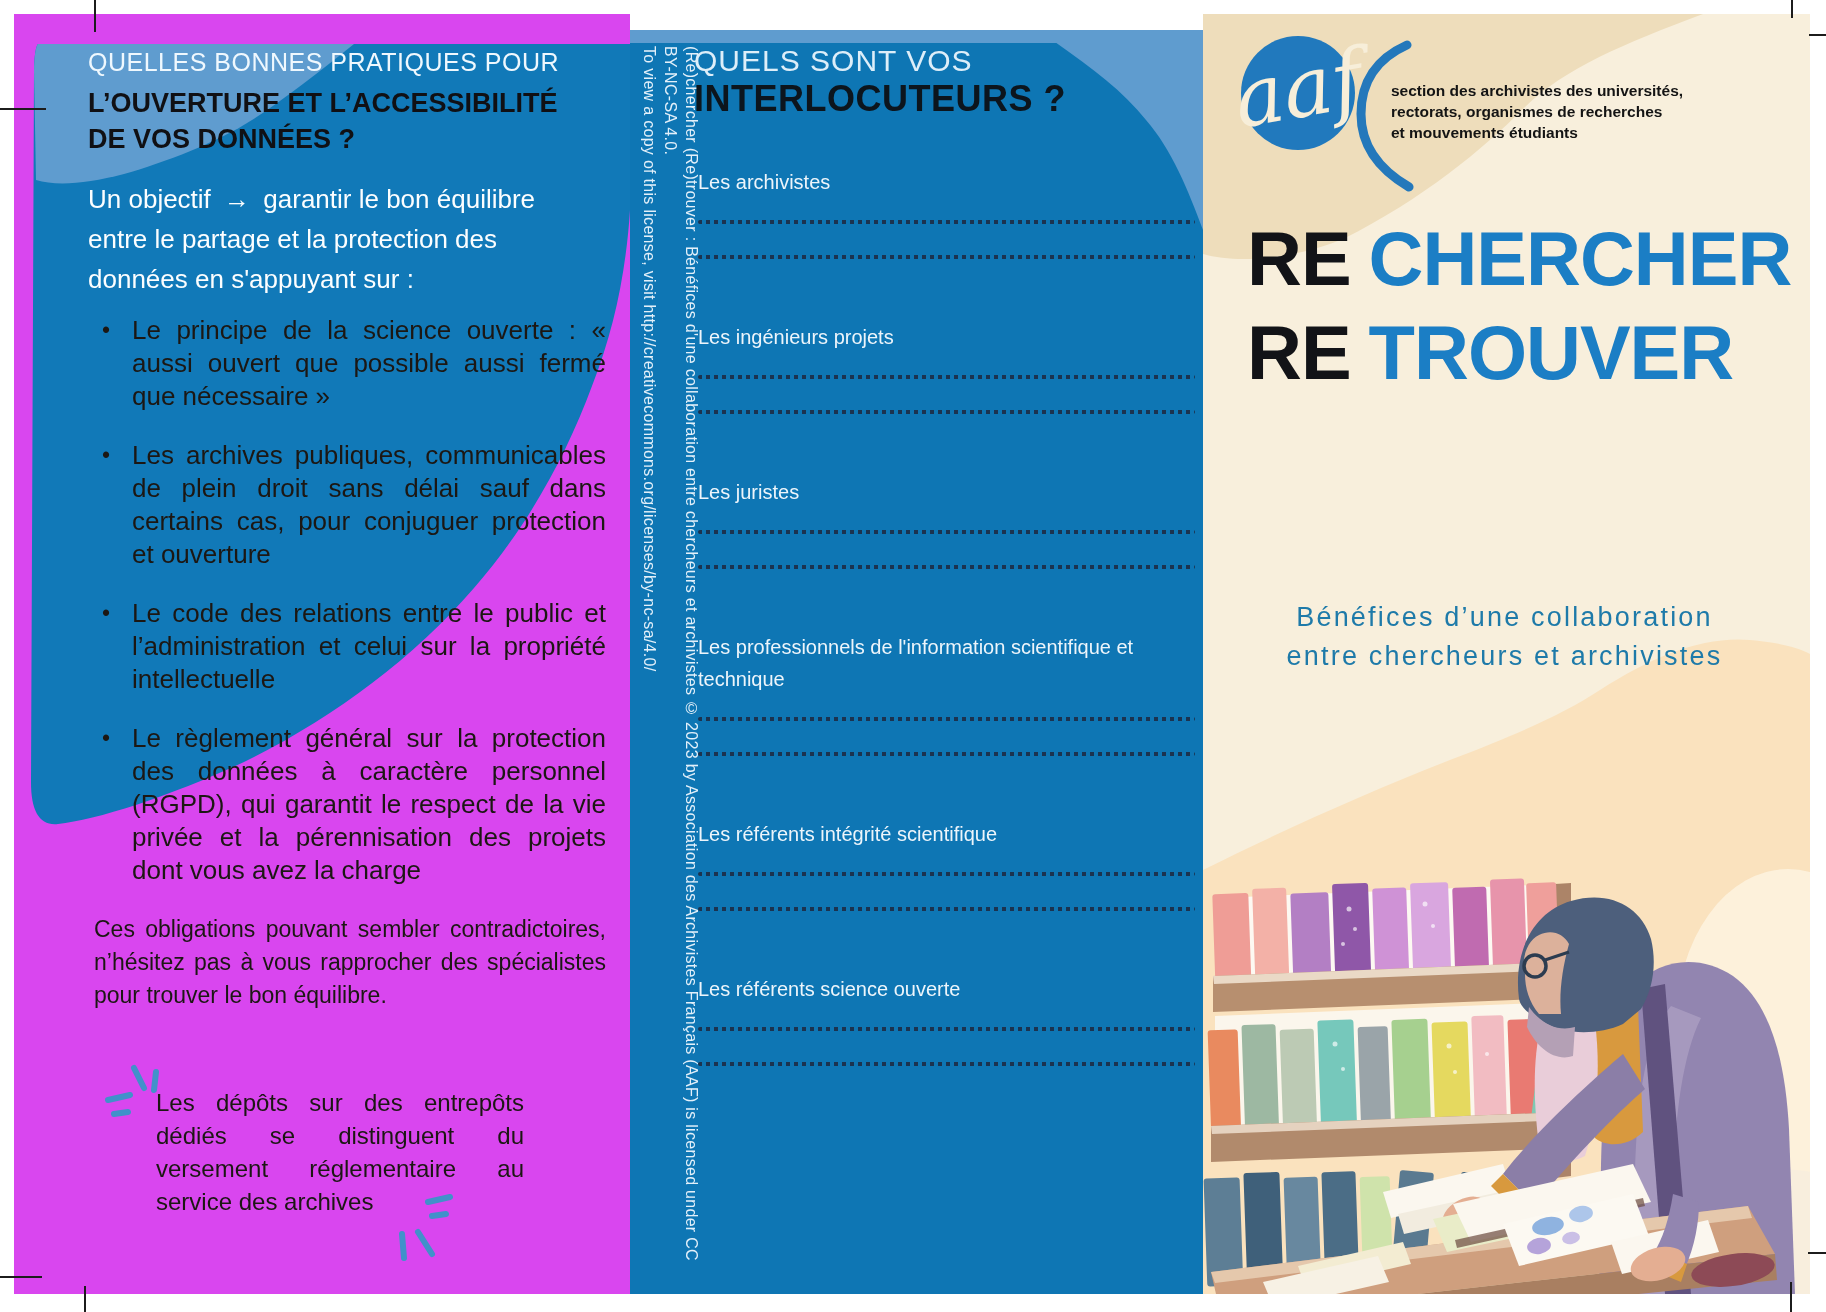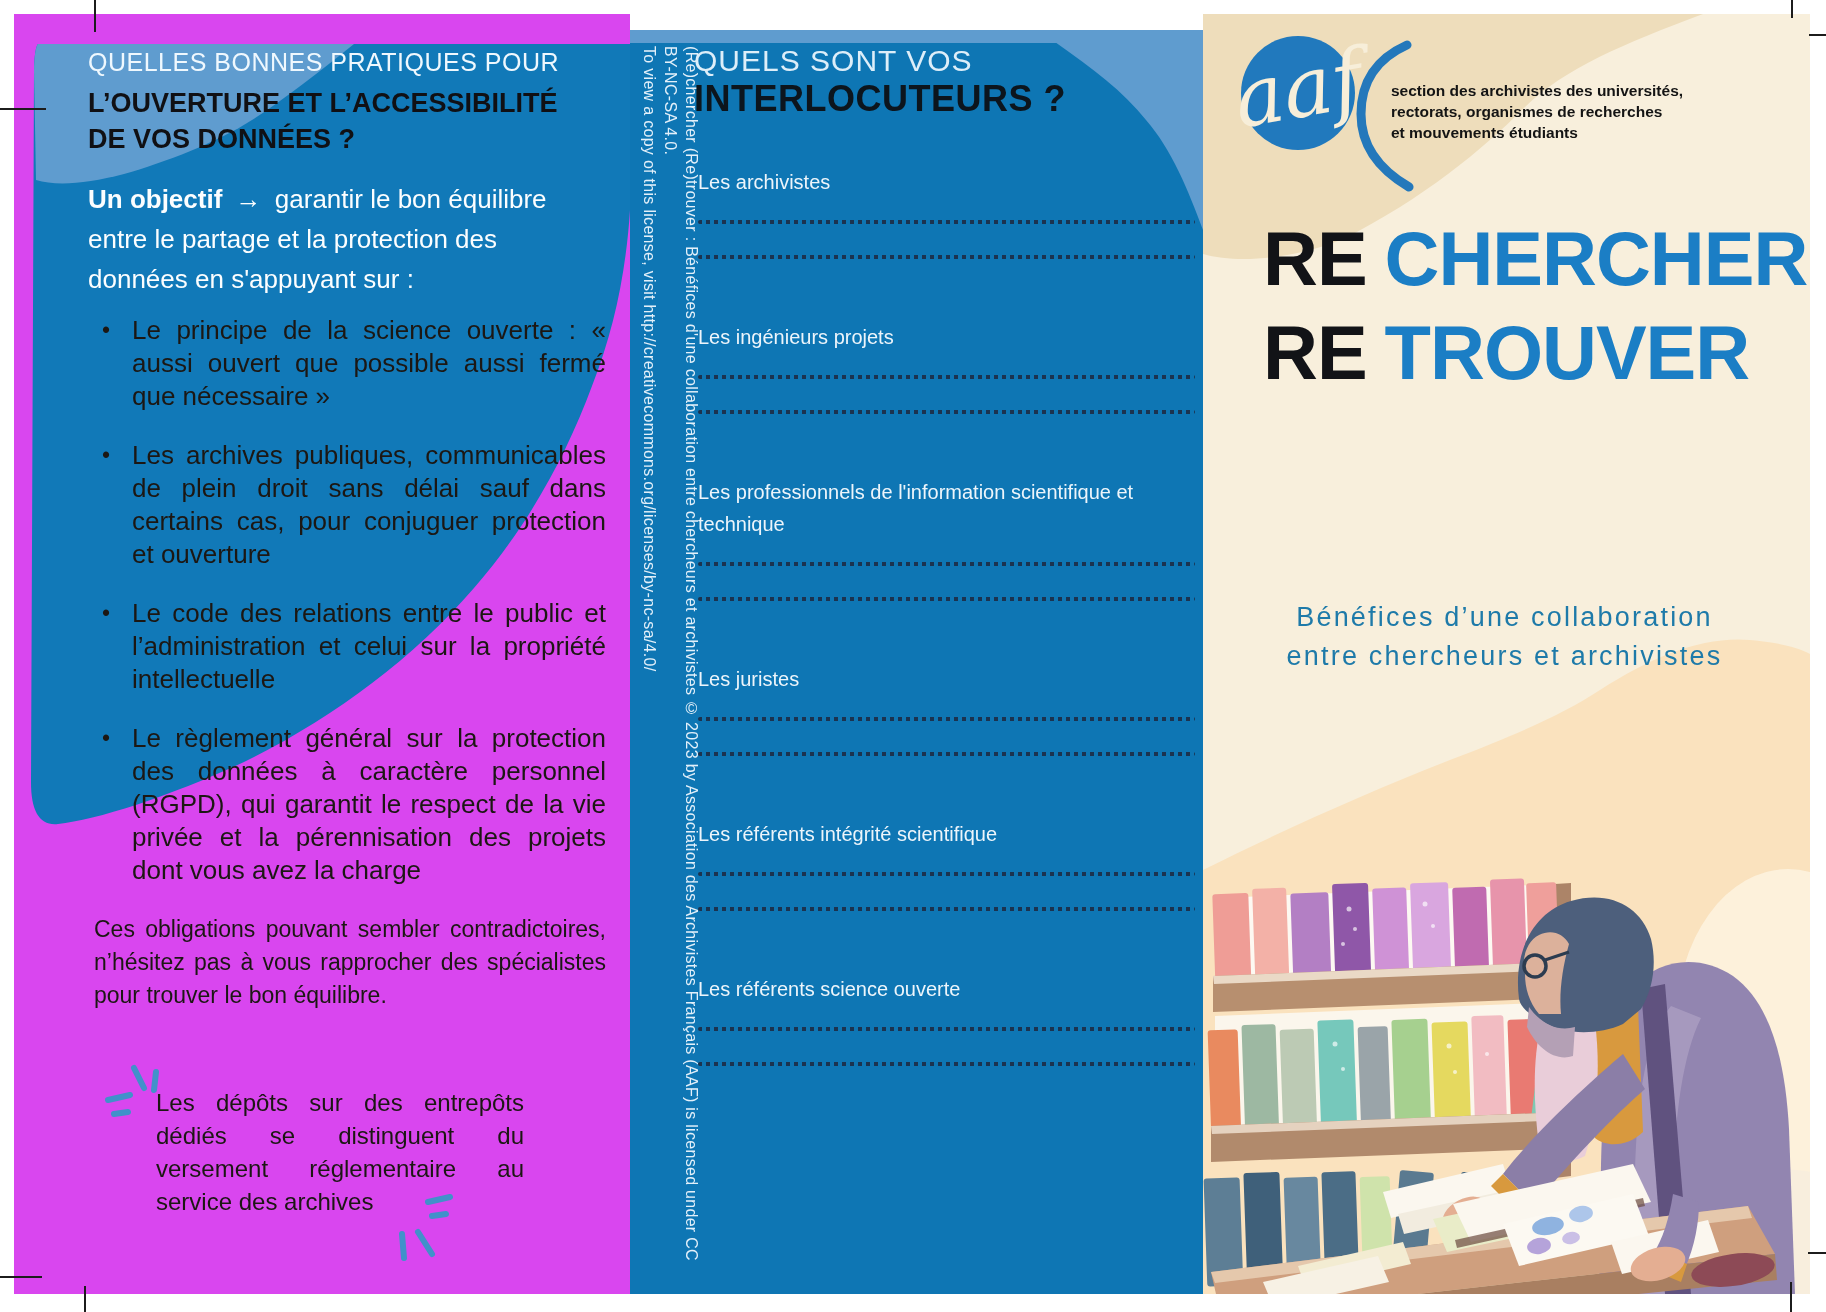--- a/index.html
+++ b/index.html
@@ -10,21 +10,21 @@
   
   .crop{position:absolute;background:#1c1c1c;}
 
   
   .panel-left{position:absolute;left:14px;top:14px;width:616px;height:1280px;background:#d946ef;}
   .blob-svg{position:absolute;left:0;top:0;}
   .lp-head{position:absolute;left:74px;top:34px;width:505px;}
   .lp-kicker{font-size:25px;letter-spacing:.5px;color:#eff8fe;}
   .lp-title{margin-top:8px;font-size:27px;line-height:36px;font-weight:bold;color:#101014;}
   .lp-objective{margin-top:22px;font-size:26px;line-height:40px;color:#fcfeff;width:492px;}
-  .lp-objective b{font-weight:bold;text-align:center;}
+  .lp-objective b{font-weight:normal;text-align:center;}
   .lp-body{position:absolute;left:80px;top:300px;width:512px;color:#1c1713;}
   .lp-body ul{list-style:none;margin:0;padding:0;}
   .lp-body li{position:relative;padding-left:38px;font-size:26px;line-height:33px;
               text-align:justify;margin-bottom:26px;}
   .lp-body li::before{content:"•";position:absolute;left:8px;top:0;font-size:23px;}
   .lp-closing{font-size:23px;line-height:33px;text-align:justify;margin:0;}
   .callout{position:absolute;left:142px;top:1072px;width:368px;font-size:24px;line-height:33px;
            text-align:justify;color:#1c1713;}
   .sparkle{position:absolute;}
 
@@ -48,21 +48,21 @@
   .panel-right{position:absolute;left:1203px;top:14px;width:607px;height:1280px;background:#f8efdc;}
   .rightart-svg{position:absolute;left:0;top:0;}
   .logo-circle{position:absolute;left:38px;top:22px;width:114px;height:114px;border-radius:50%;
                background:#2179bd;display:flex;align-items:center;justify-content:center;z-index:2;}
   .logo-monogram{font-family:"DejaVu Serif",serif;font-style:italic;font-size:82px;color:#f7eed9;
                  transform:rotate(-10deg);line-height:1;margin-top:-8px;}
   .logo-arc{position:absolute;left:150px;top:26px;z-index:2;}
   .org{position:absolute;left:188px;top:66px;font-size:15.5px;line-height:21px;font-weight:bold;
        color:#141414;z-index:2;}
   .re-title{position:absolute;left:44px;top:198px;z-index:2;}
-  .re-row{font-size:76px;font-weight:bold;line-height:94px;letter-spacing:-1px;white-space:nowrap;margin-left:16px;}
+  .re-row{font-size:76px;font-weight:bold;line-height:94px;letter-spacing:-1px;white-space:nowrap;}
   .re-row .re{color:#121317;margin-right:18px;}
   .re-row .word{color:#1b7ec5;}
   .subtitle{position:absolute;left:10px;right:14px;top:584px;text-align:center;z-index:2;
             font-size:27px;line-height:39px;letter-spacing:2.2px;color:#1e7aa9;}
 </style>
 </head>
 <body>
 
 <div class="sheet">
 
@@ -135,26 +135,26 @@
           <div class="interloc-label">Les archivistes</div>
           <div class="dotline"></div>
           <div class="dotline"></div>
         </div>
         <div class="interloc">
           <div class="interloc-label">Les ingénieurs projets</div>
           <div class="dotline"></div>
           <div class="dotline"></div>
         </div>
         <div class="interloc">
+          <div class="interloc-label">Les juristes</div>
+          <div class="dotline"></div>
+          <div class="dotline"></div>
+        </div>
+        <div class="interloc">
           <div class="interloc-label">Les professionnels de l'information scientifique et technique</div>
-          <div class="dotline"></div>
-          <div class="dotline"></div>
-        </div>
-        <div class="interloc">
-          <div class="interloc-label">Les juristes</div>
           <div class="dotline"></div>
           <div class="dotline"></div>
         </div>
         <div class="interloc">
           <div class="interloc-label">Les référents intégrité scientifique</div>
           <div class="dotline"></div>
           <div class="dotline"></div>
         </div>
         <div class="interloc">
           <div class="interloc-label">Les référents science ouverte</div>

